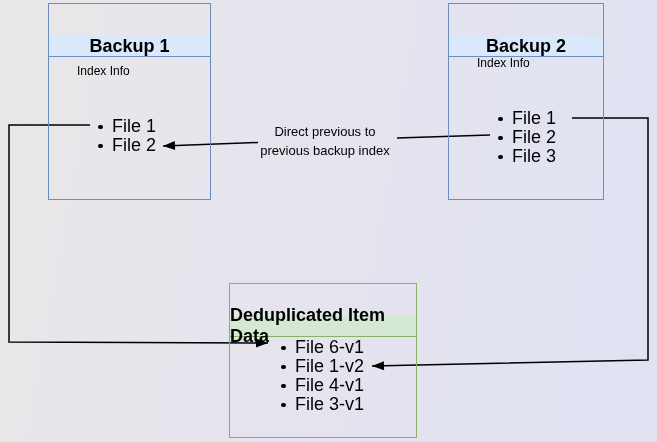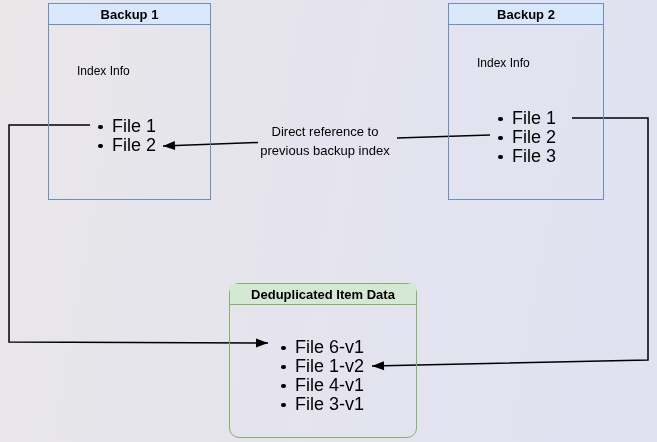--- a/index.html
+++ b/index.html
@@ -26,30 +26,31 @@
     stroke: #000;
     stroke-width: 1.5;
   }
   .box {
     position: absolute;
     box-sizing: border-box;
     border: 1.5px solid;
     background: transparent;
   }
   .box.blue  { border-color: #6c8ebf; }
-  .box.green { border-color: #82b366; border-radius: 10px; }
+  .box.green { border-color: #82b366; }
   .box-header {
     height: 21px;
     box-sizing: border-box;
     display: flex;
     align-items: center;
     justify-content: center;
-    font-size: 13px;
+    font-size: 18px;
     font-weight: bold;
     border-bottom: 1.5px solid;
+    margin-top: 32px;
   }
   .blue  .box-header { background: #dae8fc; border-color: #6c8ebf; }
   .green .box-header { background: #d5e8d4; border-color: #82b366; }
   .subtitle {
     position: absolute;
     font-size: 12px;
     line-height: 20px;
     white-space: nowrap;
   }
   ul.file-list {
@@ -134,15 +135,15 @@
   <div class="box-header">Deduplicated Item Data</div>
   <ul class="file-list">
     <li>File 6-v1</li>
     <li>File 1-v2</li>
     <li>File 4-v1</li>
     <li>File 3-v1</li>
   </ul>
 </div>
 
 <div class="annotation">
-  <div>Direct reference to</div>
+  <div>Direct previous to</div>
   <div>previous backup index</div>
 </div>
 
 </body></html>

